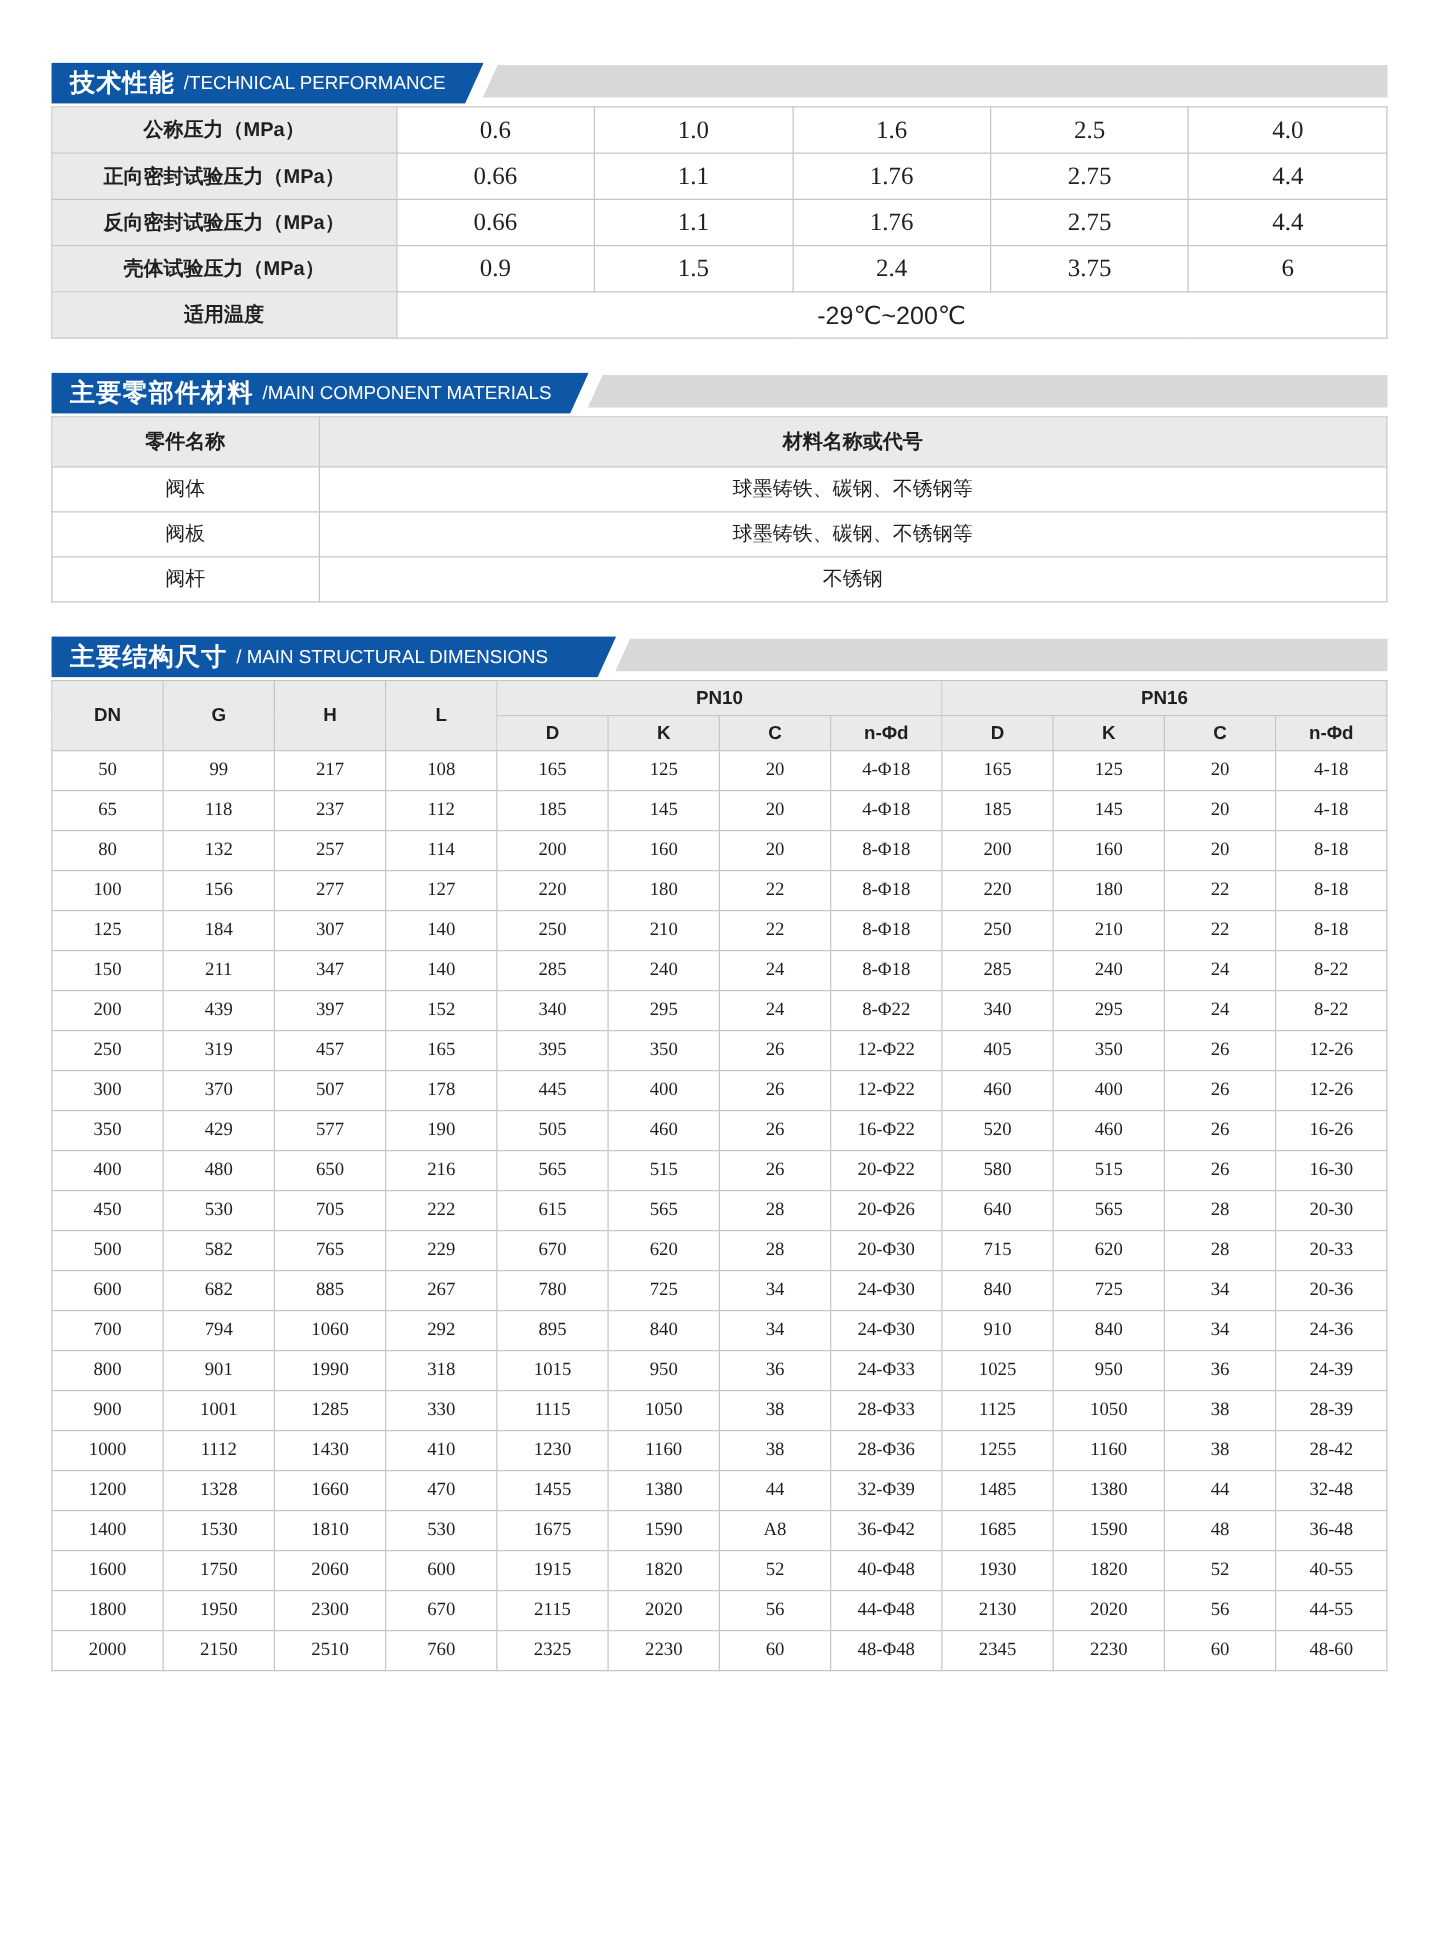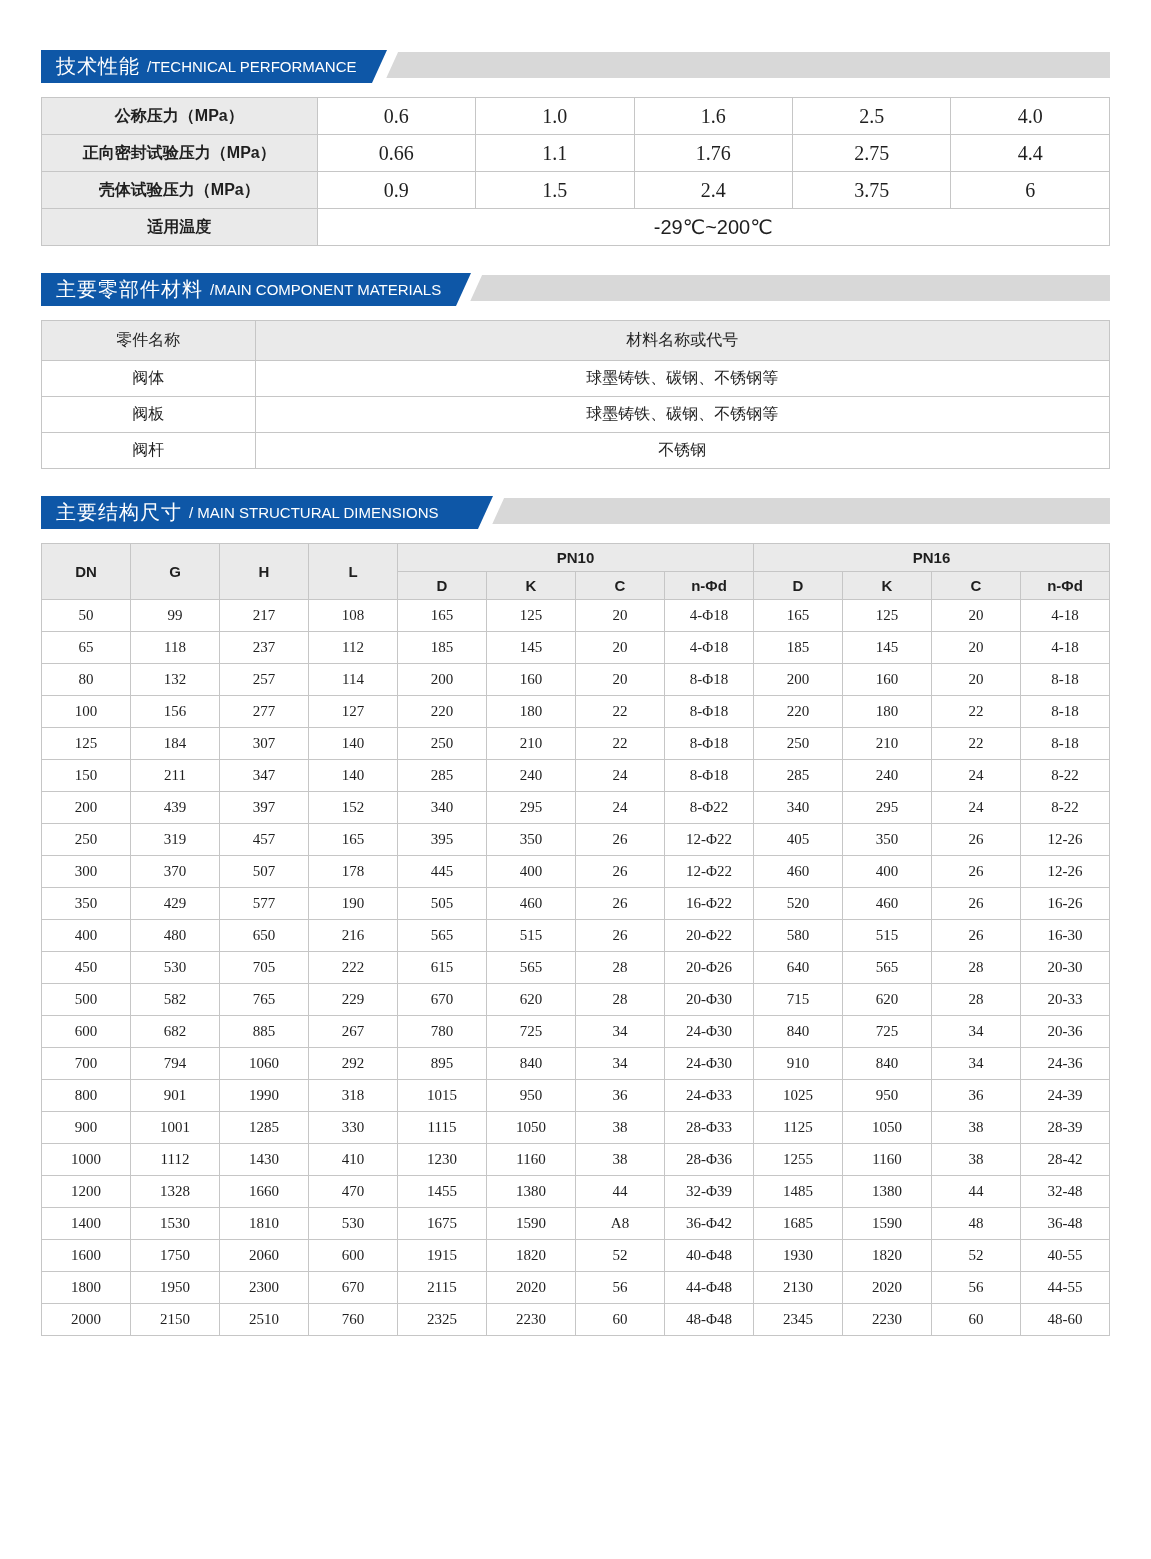--- a/index.html
+++ b/index.html
@@ -26,42 +26,42 @@
   .slash,.blue{
     position:absolute;top:0;left:0;height:33px;
     clip-path:polygon(0 0,100% 0,calc(100% - 15px) 100%,0 100%);
   }
   .slash{background:#fff;}
   .blue{
     background:var(--blue);color:#fff;
     display:flex;align-items:center;
     padding:0 30px 0 15px;
   }
-  .blue .zh{font-size:20px;font-weight:normal;letter-spacing:1px;white-space:nowrap;text-align:center;}
+  .blue .zh{font-size:20px;font-weight:bold;letter-spacing:1px;white-space:nowrap;text-align:center;}
   .blue .en{font-size:15px;margin-left:7px;white-space:nowrap;}
   .w1{width:346px;} .w1s{width:358px;}
   .w2{width:430px;} .w2s{width:442px;}
   .w3{width:452px;} .w3s{width:464px;}
 
   
   .tbl{
     width:100%;border-collapse:collapse;table-layout:fixed;
-    margin-top:13px;
+    margin-top:1px;
   }
   .tbl td,.tbl th{
     border:1px solid var(--border);
     text-align:center;vertical-align:middle;
     padding:0 4px;overflow:hidden;
   }
   .num{font-family:"Liberation Serif","DejaVu Serif",serif;}
 
   .tech td{height:37px;font-size:20px;}
   .tech td.lbl{background:var(--head);font-weight:bold;font-size:16px;}
 
-  .mat th{background:var(--head);height:40px;font-size:16px;font-weight:normal;}
+  .mat th{background:var(--head);height:40px;font-size:16px;font-weight:bold;}
   .mat td{height:36px;font-size:16px;}
 
   .dims th{background:var(--head);height:28px;font-size:15px;font-weight:bold;}
   .dims td{height:32px;font-size:15px;font-family:"Liberation Serif","DejaVu Serif",serif;}
 </style>
 </head>
 <body>
 
 <div class="page">
 
@@ -88,20 +88,28 @@
         <tr>
           <td class="lbl">公称压力（MPa）</td>
           <td class="num">0.6</td>
           <td class="num">1.0</td>
           <td class="num">1.6</td>
           <td class="num">2.5</td>
           <td class="num">4.0</td>
         </tr>
         <tr>
           <td class="lbl">正向密封试验压力（MPa）</td>
+          <td class="num">0.66</td>
+          <td class="num">1.1</td>
+          <td class="num">1.76</td>
+          <td class="num">2.75</td>
+          <td class="num">4.4</td>
+        </tr>
+        <tr>
+          <td class="lbl">反向密封试验压力（MPa）</td>
           <td class="num">0.66</td>
           <td class="num">1.1</td>
           <td class="num">1.76</td>
           <td class="num">2.75</td>
           <td class="num">4.4</td>
         </tr>
         <tr>
           <td class="lbl">壳体试验压力（MPa）</td>
           <td class="num">0.9</td>
           <td class="num">1.5</td>

